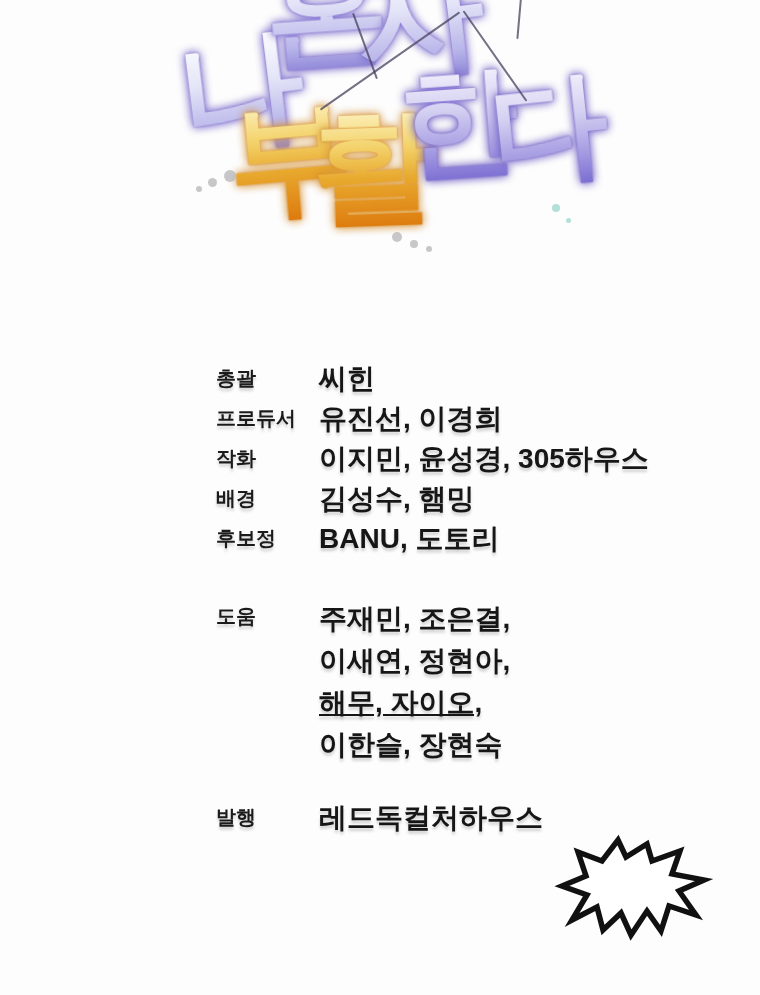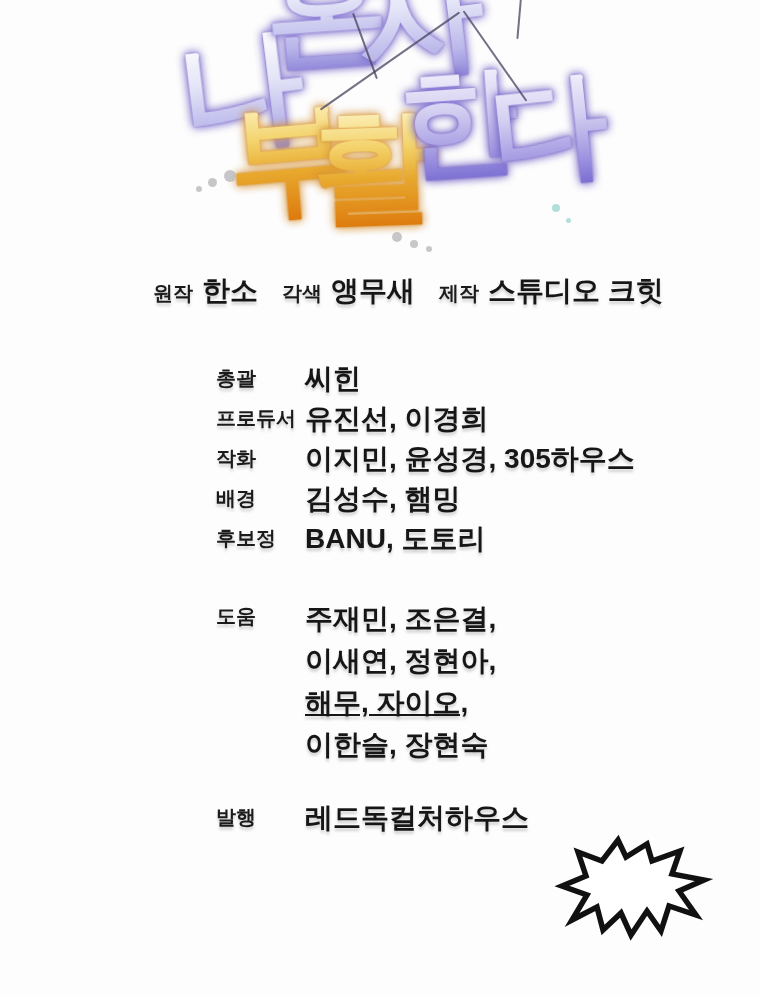--- a/index.html
+++ b/index.html
@@ -52,21 +52,21 @@
     letter-spacing:0px;
   }
   .credits-header .lab{margin-right:9px;}
   .val{
     font-size:28px;font-weight:bold;color:#161616;
     text-shadow:0 3px 3px rgba(0,0,0,0.18);
     letter-spacing:0px;white-space:nowrap;
   }
   .credit-row{position:absolute;left:0;width:760px;}
   .credit-row .lab{position:absolute;left:216px;top:5px;}
-  .credit-row .val{position:absolute;left:305px;top:0;text-align:center;}
+  .credit-row .val{position:absolute;left:319px;top:0;text-align:center;}
   .help-lines .val{line-height:42px;}
 
   
   .bubble{position:absolute;left:552px;top:834px;width:164px;height:118px;}
   .bubble-text{
     font-family:"Liberation Sans","DejaVu Sans",sans-serif;
     font-weight:bold;
   }
 </style>
 </head>
@@ -91,34 +91,20 @@
     <div class="speck" style="left:196px;top:186px;width:6px;height:6px;"></div>
     <div class="speck" style="left:208px;top:178px;width:9px;height:9px;"></div>
     <div class="speck" style="left:224px;top:170px;width:12px;height:12px;"></div>
     <div class="speck" style="left:392px;top:232px;width:10px;height:10px;"></div>
     <div class="speck" style="left:410px;top:240px;width:8px;height:8px;"></div>
     <div class="speck" style="left:426px;top:246px;width:6px;height:6px;"></div>
     <div class="speck teal" style="left:552px;top:204px;width:8px;height:8px;"></div>
     <div class="speck teal" style="left:566px;top:218px;width:5px;height:5px;"></div>
   </div>
 
-  <div class="credits-header">
-    <span class="pair">
-      <span class="lab">원작</span>
-      <span class="val">한소</span>
-    </span>
-    <span class="pair">
-      <span class="lab">각색</span>
-      <span class="val">앵무새</span>
-    </span>
-    <span class="pair">
-      <span class="lab">제작</span>
-      <span class="val">스튜디오 크힛</span>
-    </span>
-  </div>
 
   <div class="credit-row" style="top:360px;">
     <span class="lab">총괄</span>
     <span class="val">씨힌</span>
   </div>
   <div class="credit-row" style="top:400px;">
     <span class="lab">프로듀서</span>
     <span class="val">유진선, 이경희</span>
   </div>
   <div class="credit-row" style="top:440px;">

